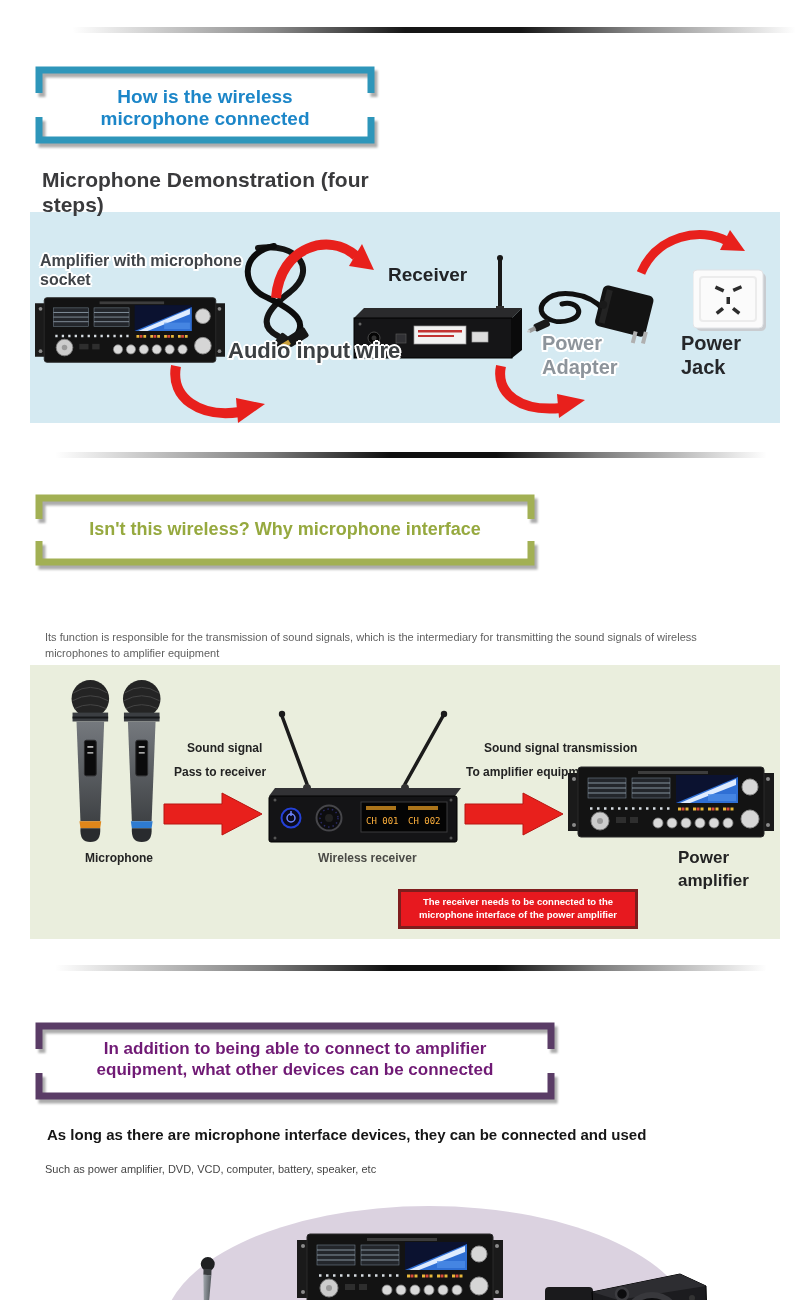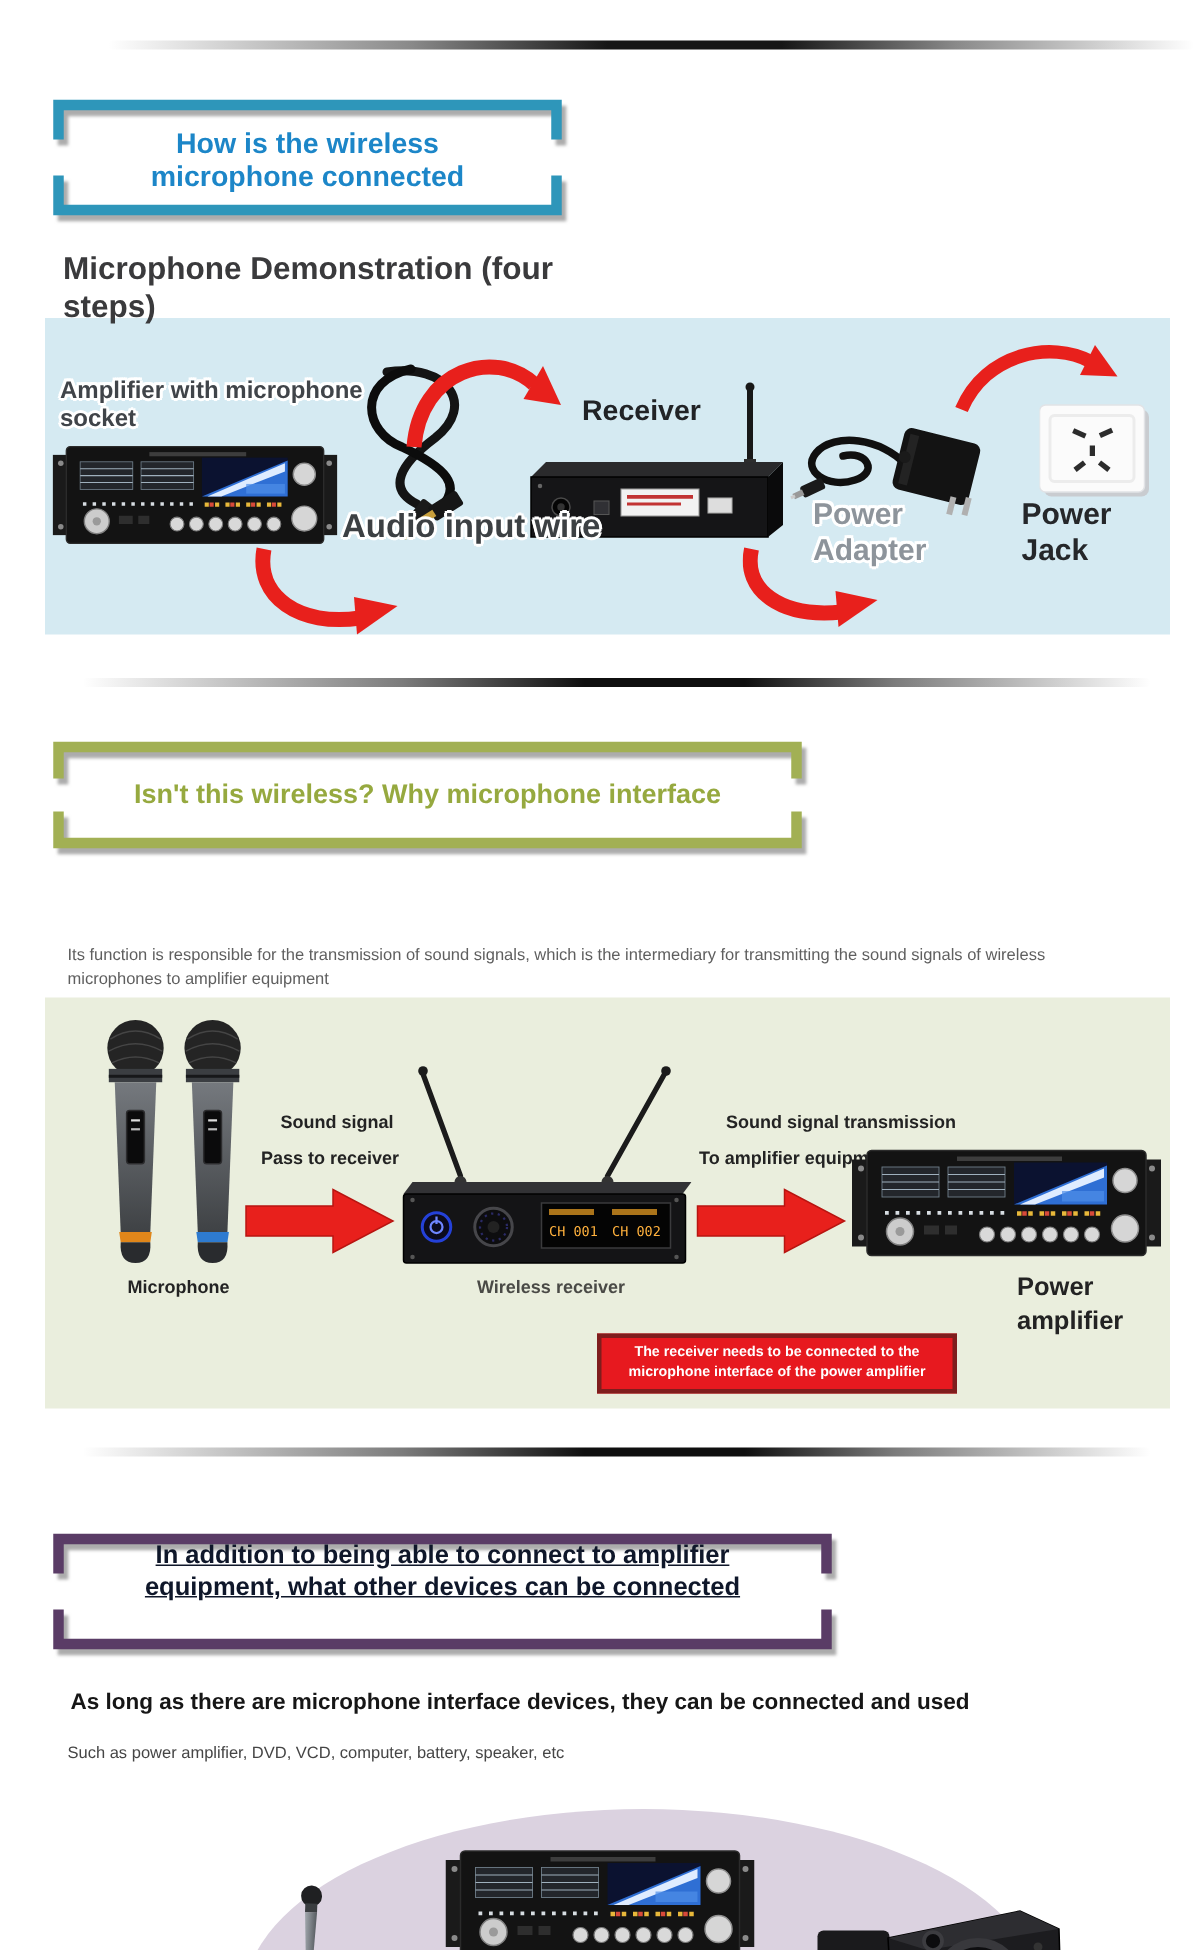--- a/index.html
+++ b/index.html
@@ -22,21 +22,21 @@
   .frame path { fill:none; stroke-width:7; }
   .box1 { left:35px; top:66px; width:340px; height:78px; }
   .box1 .frame path { stroke:#2e96ba; }
   .box2 { left:35px; top:494px; width:500px; height:72px; }
   .box2 .frame path { stroke:#a2b054; }
   .box3 { left:35px; top:1022px; width:520px; height:78px; }
   .box3 .frame path { stroke:#5a3c66; }
   .box-title { position:relative; z-index:2; text-align:center; font-weight:bold; }
   .box1 .box-title { color:#1c86c8; font-size:19px; line-height:1.16; width:240px; margin:20px auto 0; }
   .box2 .box-title { color:#96a93f; font-size:18px; width:460px; margin:25px auto 0; }
-  .box3 .box-title { color:#0f172a; font-size:17px; line-height:1.25; width:460px; margin:4px auto 0;text-decoration:underline; }
+  .box3 .box-title { color:#701a75; font-size:17px; line-height:1.25; width:460px; margin:16px auto 0; }
 
   .heading { position:absolute; left:42px; top:168px; width:380px; font-size:21px; font-weight:bold;
              color:#3a3a3c; line-height:1.17; z-index:3; }
 
   .panel { position:absolute; left:30px; width:750px; }
   .panel1 { top:212px; height:211px; background:#d5eaf2; }
   .panel2 { top:665px; height:274px; background:#eaeedd; }
   .panel * { position:absolute; }
 
   .halo { text-shadow: 2px 0 0 #fff, -2px 0 0 #fff, 0 2px 0 #fff, 0 -2px 0 #fff,

